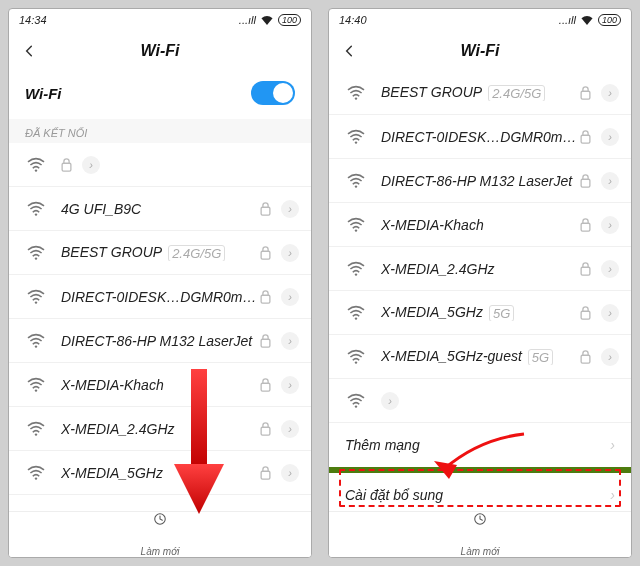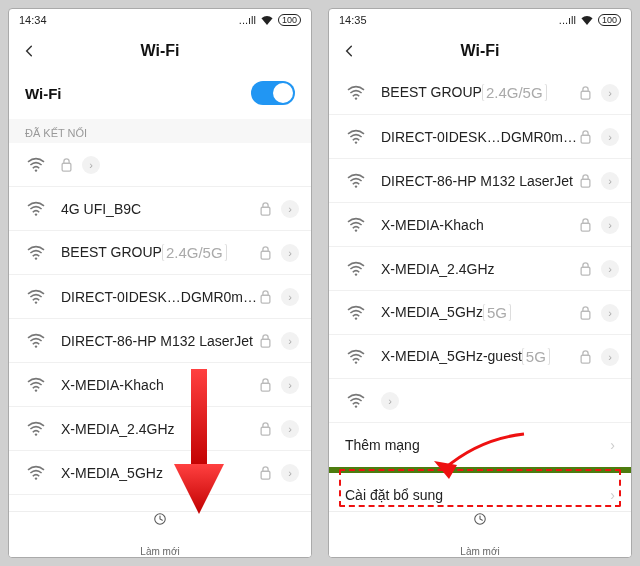--- a/index.html
+++ b/index.html
@@ -8,20 +8,21 @@
     font-family: -apple-system, "Helvetica Neue", Arial, sans-serif;
     width: 640px;
     height: 566px;
     overflow: hidden;
     padding: 8px;
   }
   .screens {
     display: flex;
     gap: 16px;
     height: 100%;
+    font-style: italic;
   }
   .phone {
     background: #fff;
     border: 1px solid #aaa;
     border-radius: 4px;
     flex: 1;
     display: flex;
     flex-direction: column;
     overflow: hidden;
     position: relative;
@@ -89,22 +90,22 @@
     width: 22px; margin-right: 14px;
     display:flex; align-items:center; justify-content:center;
     color:#555;
   }
   .row .main {
     flex:1; min-width:0;
     overflow:hidden; white-space:nowrap; text-overflow:ellipsis;
     font-size: 14px; color:#222;
   }
   .row .main .badge {
-    font-size:15px; color:#aaa; border:1px solid #ddd;
-    border-radius:3px; padding:0 3px; 
+    font-size:13px; color:#aaa; border:1px solid #ddd;
+    border-radius:3px; padding:0 3px; margin-left:6px;
     vertical-align: middle;
   }
   .sub { font-size:11px; color:#aaa; margin-top:2px; }
   .row .trail { display:flex; align-items:center; gap:10px; }
   .lockicon { color:#bbb; }
   .chev { color:#ccc; font-size:14px; }
   .chev-circle {
     width:18px; height:18px; border-radius:50%;
     background:#f2f2f2; display:flex; align-items:center; justify-content:center;
     font-size:11px; color:#aaa;
@@ -348,21 +349,21 @@
             <stop offset="1" stop-color="#c00000"></stop>
         </linearGradient>
       </defs>
       <rect x="22" y="0" width="16" height="100" fill="url(#rg)"></rect>
       <polygon points="5,95 55,95 30,145" fill="url(#rg)"></polygon>
     </svg>
   </div>
 
   <div class="phone">
     <div class="status-bar">
-      <span>14:35</span>
+      <span>14:40</span>
       <span class="status-right">
         <span>...ıll</span>
         <svg width="14" height="10" viewBox="0 0 24 18">
             <path d="M12 18 L2 6 Q12 -2 22 6 Z" fill="#222"></path>
           </svg>
         <span style="border:1px solid #222;border-radius:6px;padding:0 3px;font-size:9px">100</span>
       </span>
     </div>
     <div class="title-bar">
       <div class="back">

